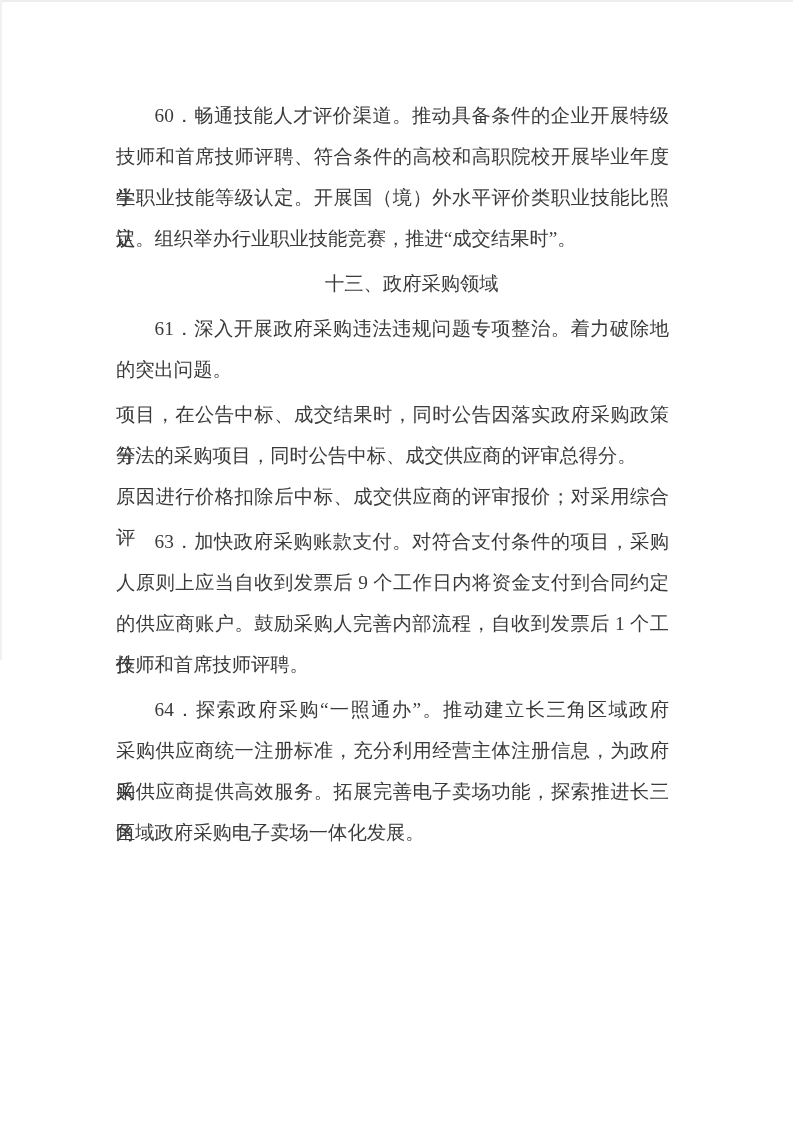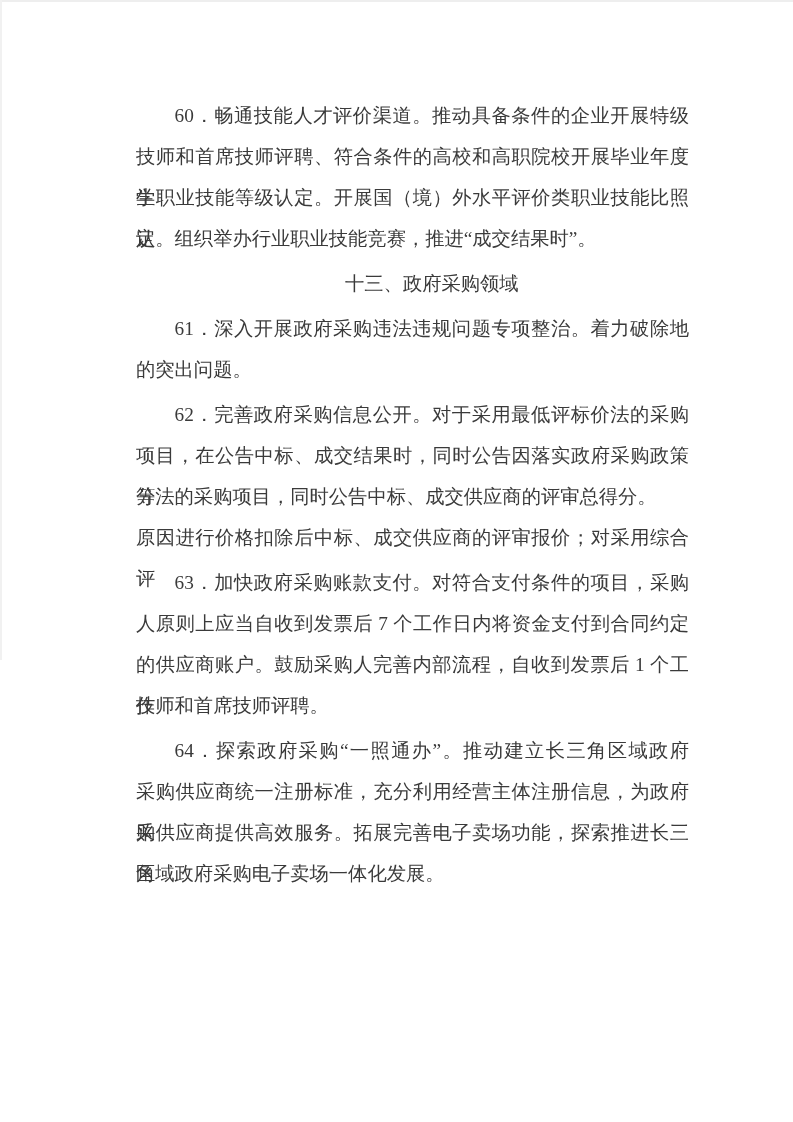--- a/index.html
+++ b/index.html
@@ -27,21 +27,21 @@
   }
   .edge-left {
     position: absolute;
     top: 0; left: 0;
     width: 2px;
     height: 660px;
     background: #f1f1f1;
   }
   .doc {
     position: absolute;
-    left: 136px;
+    left: 116px;
     top: 95px;
     width: 553px;
     color: #3a3a3a;
     font-size: 19.3px;
   }
   .para + .para {
     margin-top: 4px;
   }
   .line {
     height: 41px;
@@ -76,28 +76,27 @@
         <div class="line">定。组织举办行业职业技能竞赛，推进“成交结果时”。</div>
       </div>
       <div class="para heading">
         <div class="line indent">十三、政府采购领域</div>
       </div>
       <div class="para">
         <div class="line indent full">61．深入开展政府采购违法违规问题专项整治。着力破除地</div>
         <div class="line">的突出问题。</div>
       </div>
       <div class="para">
-        <div class="line indent full">62．完善政府采购信息公开。对于采用最低评标价法的采购</div>
         <div class="line full">项目，在公告中标、成交结果时，同时公告因落实政府采购政策等</div>
         <div class="line">分法的采购项目，同时公告中标、成交供应商的评审总得分。</div>
         <div class="line full">原因进行价格扣除后中标、成交供应商的评审报价；对采用综合评</div>
       </div>
       <div class="para">
         <div class="line indent full">63．加快政府采购账款支付。对符合支付条件的项目，采购</div>
-        <div class="line full">人原则上应当自收到发票后 7 个工作日内将资金支付到合同约定</div>
+        <div class="line full">人原则上应当自收到发票后 9 个工作日内将资金支付到合同约定</div>
         <div class="line full">的供应商账户。鼓励采购人完善内部流程，自收到发票后 1 个工作</div>
         <div class="line">技师和首席技师评聘。</div>
       </div>
       <div class="para">
         <div class="line indent full">64．探索政府采购“一照通办”。推动建立长三角区域政府</div>
         <div class="line full">采购供应商统一注册标准，充分利用经营主体注册信息，为政府采</div>
         <div class="line full">购供应商提供高效服务。拓展完善电子卖场功能，探索推进长三角</div>
         <div class="line">区域政府采购电子卖场一体化发展。</div>
       </div>
     </div>

